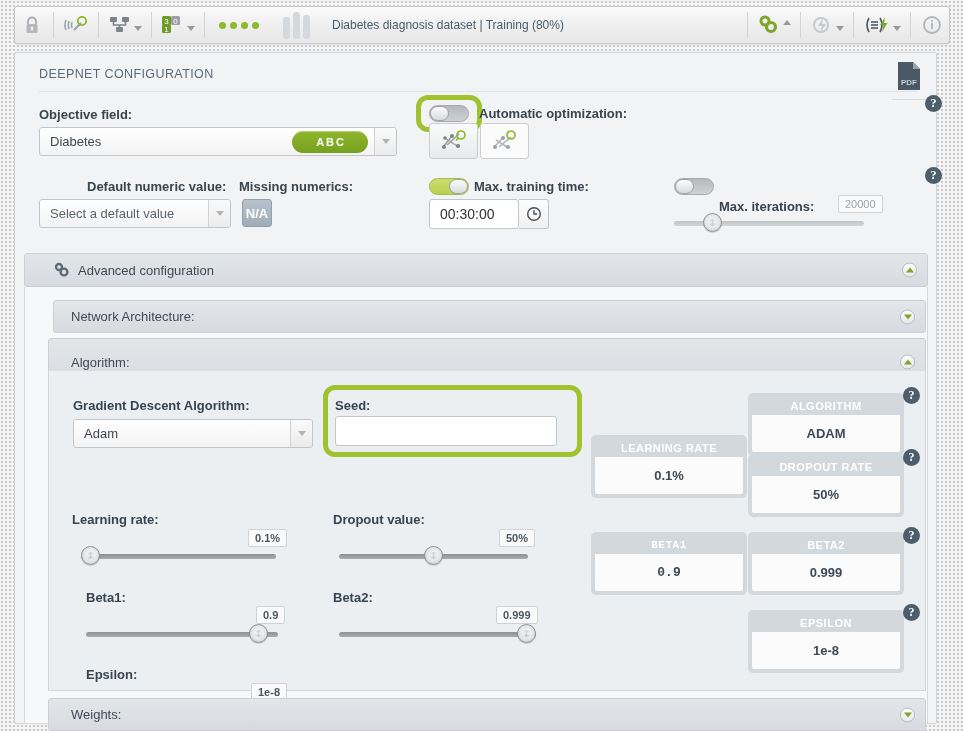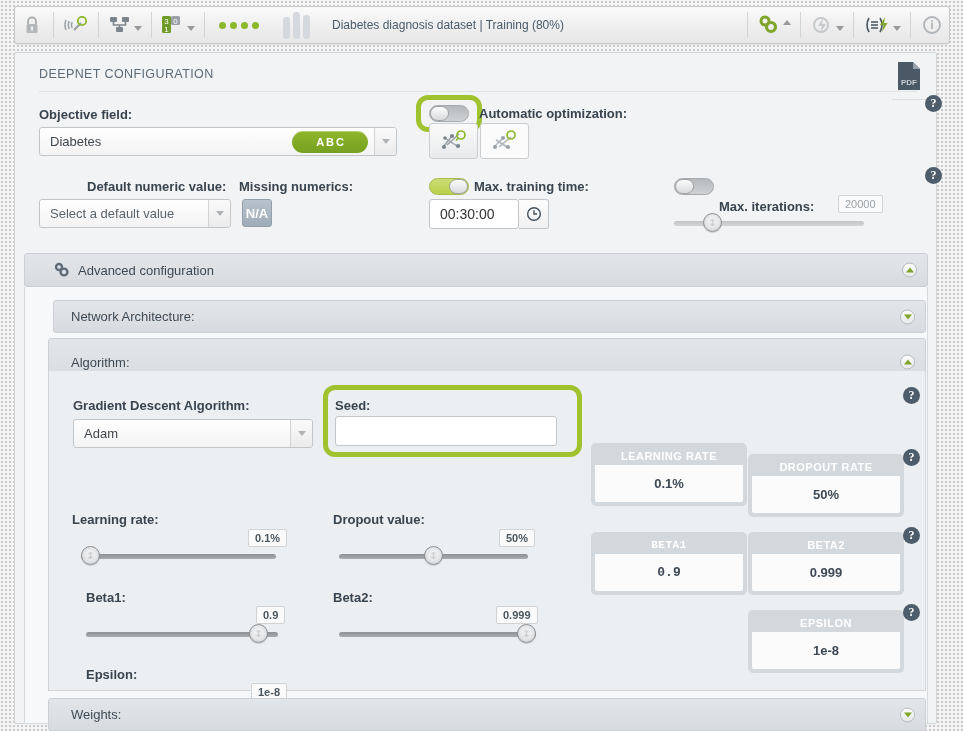--- a/index.html
+++ b/index.html
@@ -492,22 +492,28 @@
     <span class="knob" style="left:178px;"></span>
   </div>
 
   <div class="lbl" style="position:absolute;left:71px;top:614px;">Epsilon:</div>
   <div class="valbox" style="left:236px;top:630px;">1e-8</div>
   <div class="slider" style="position:absolute;left:68px;top:648px;width:195px;">
     <span class="track" style="width:195px;"></span>
     <span class="knob" style="left:0px;"></span>
   </div>
 
-
-  <div class="card-wrap" style="left:576px;top:390px;">
+  <div class="card-wrap" style="left:733px;top:340px;">
+    <div class="card" style="position:relative;left:0;top:0;">
+      <div class="hd">ALGORITHM</div>
+      <div class="bd">ADAM</div>
+    </div>
+  </div>
+
+  <div class="card-wrap" style="left:576px;top:382px;">
     <div class="card" style="position:relative;left:0;top:0;">
       <div class="hd">LEARNING RATE</div>
       <div class="bd">0.1%</div>
     </div>
   </div>
 
   <div class="card-wrap" style="left:733px;top:401px;">
     <div class="card" style="position:relative;left:0;top:0;">
       <div class="hd">DROPOUT RATE</div>
       <div class="bd">50%</div>

